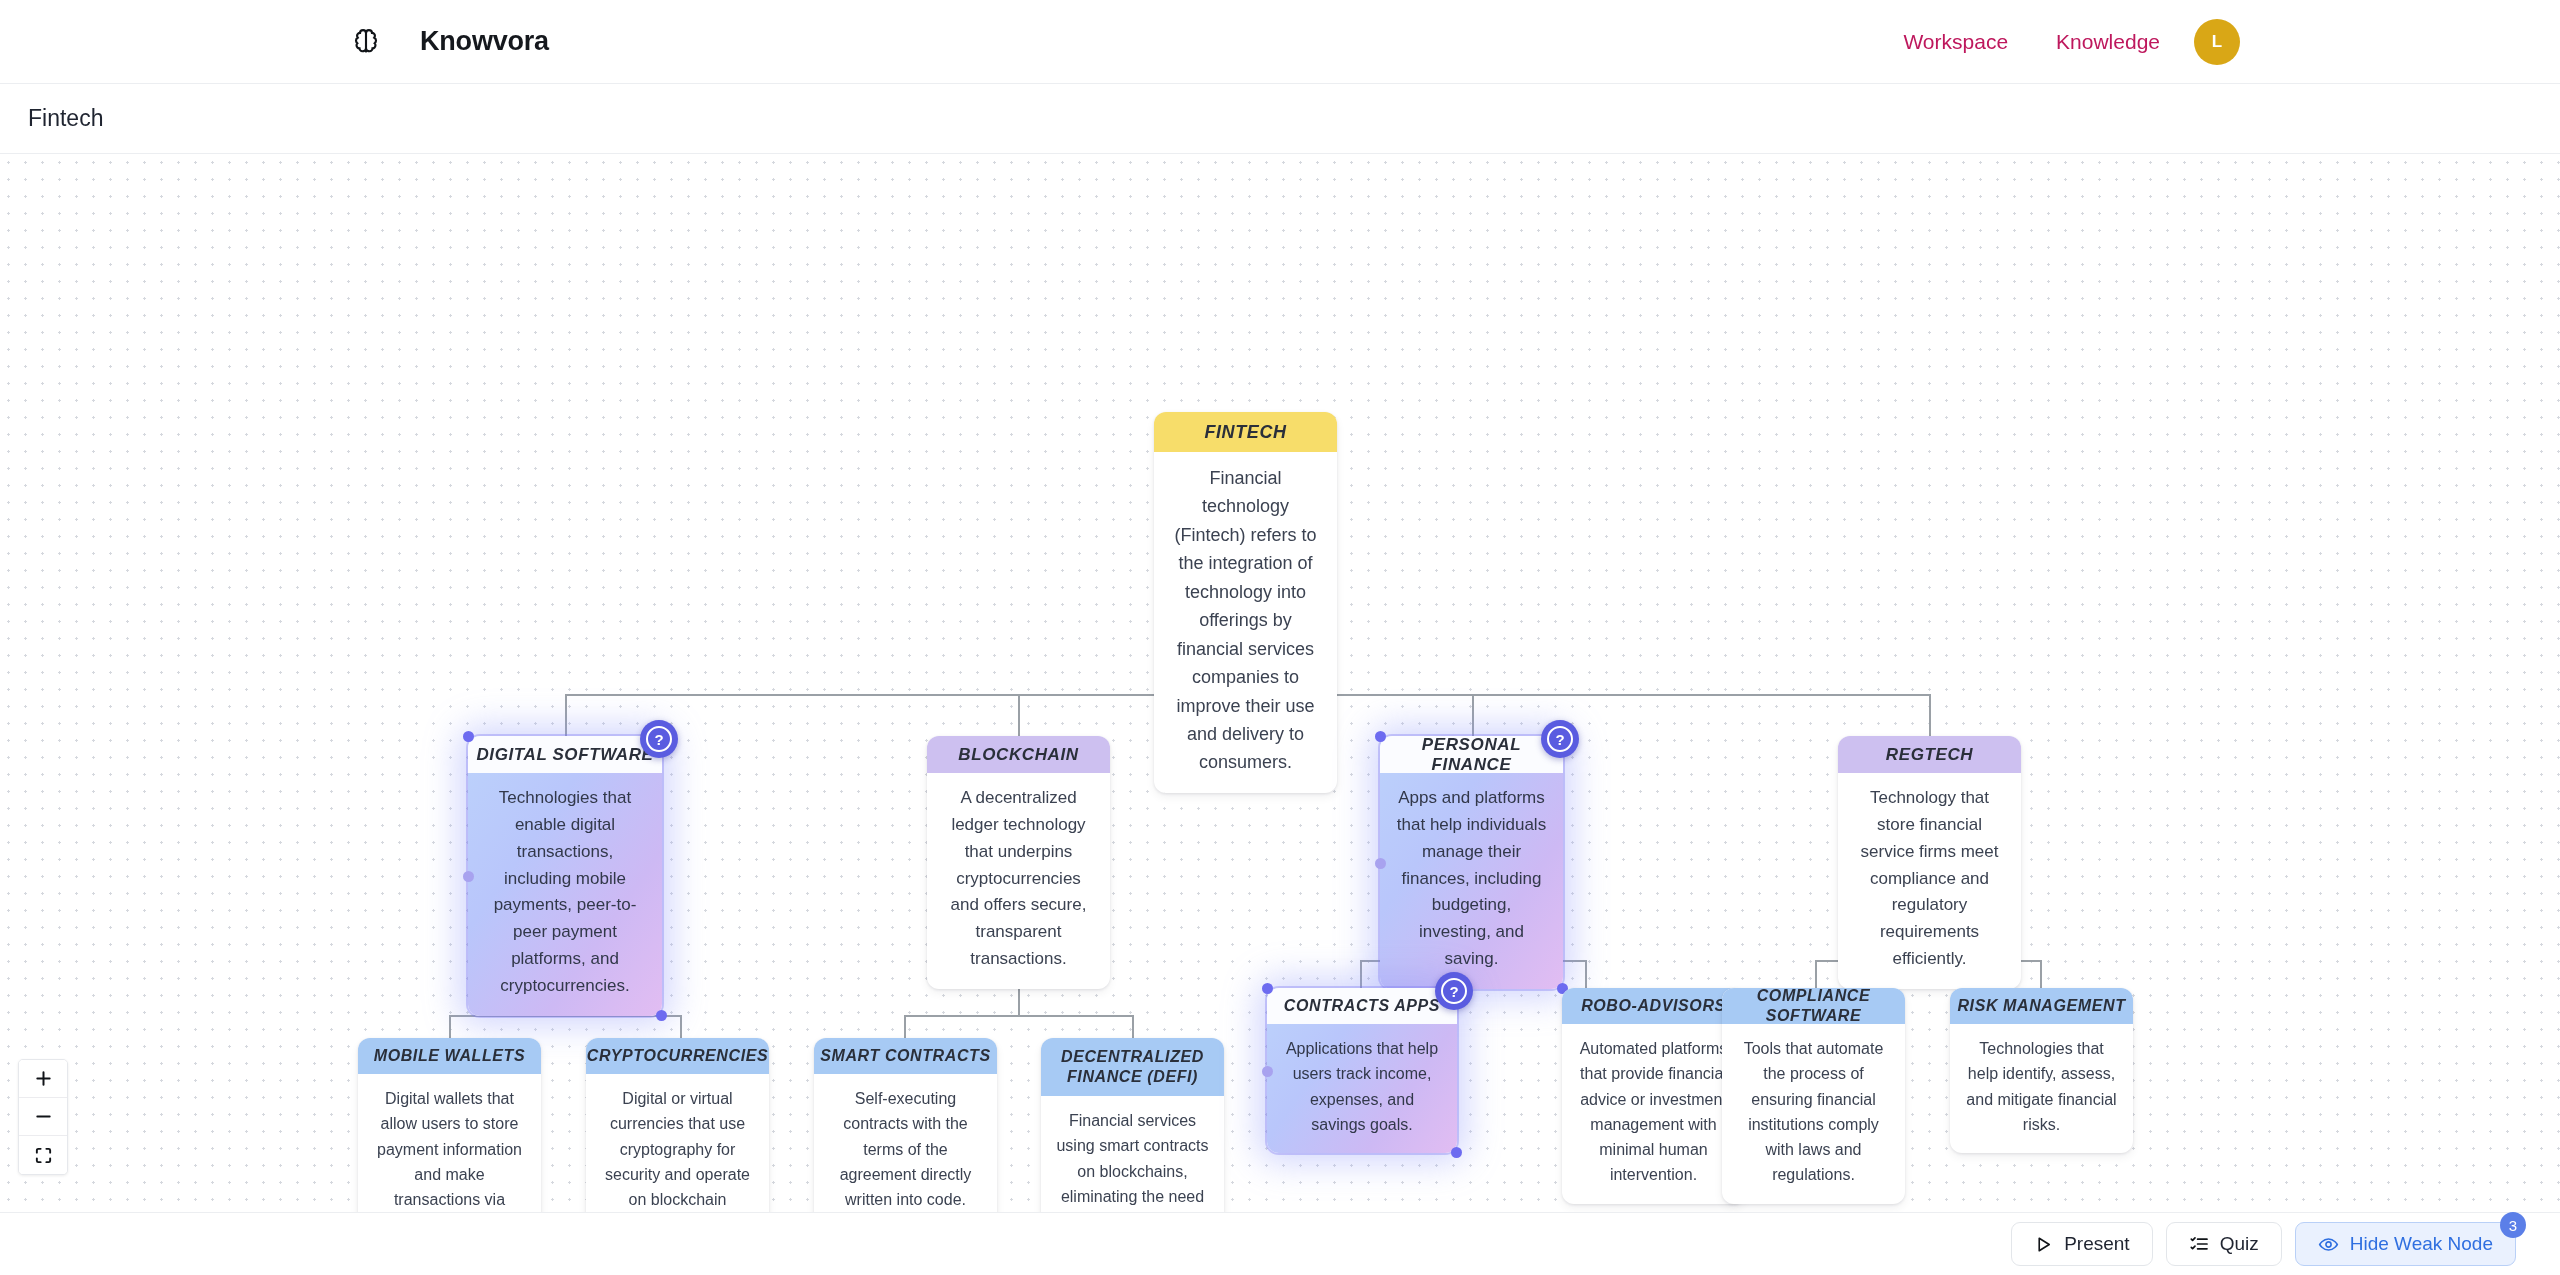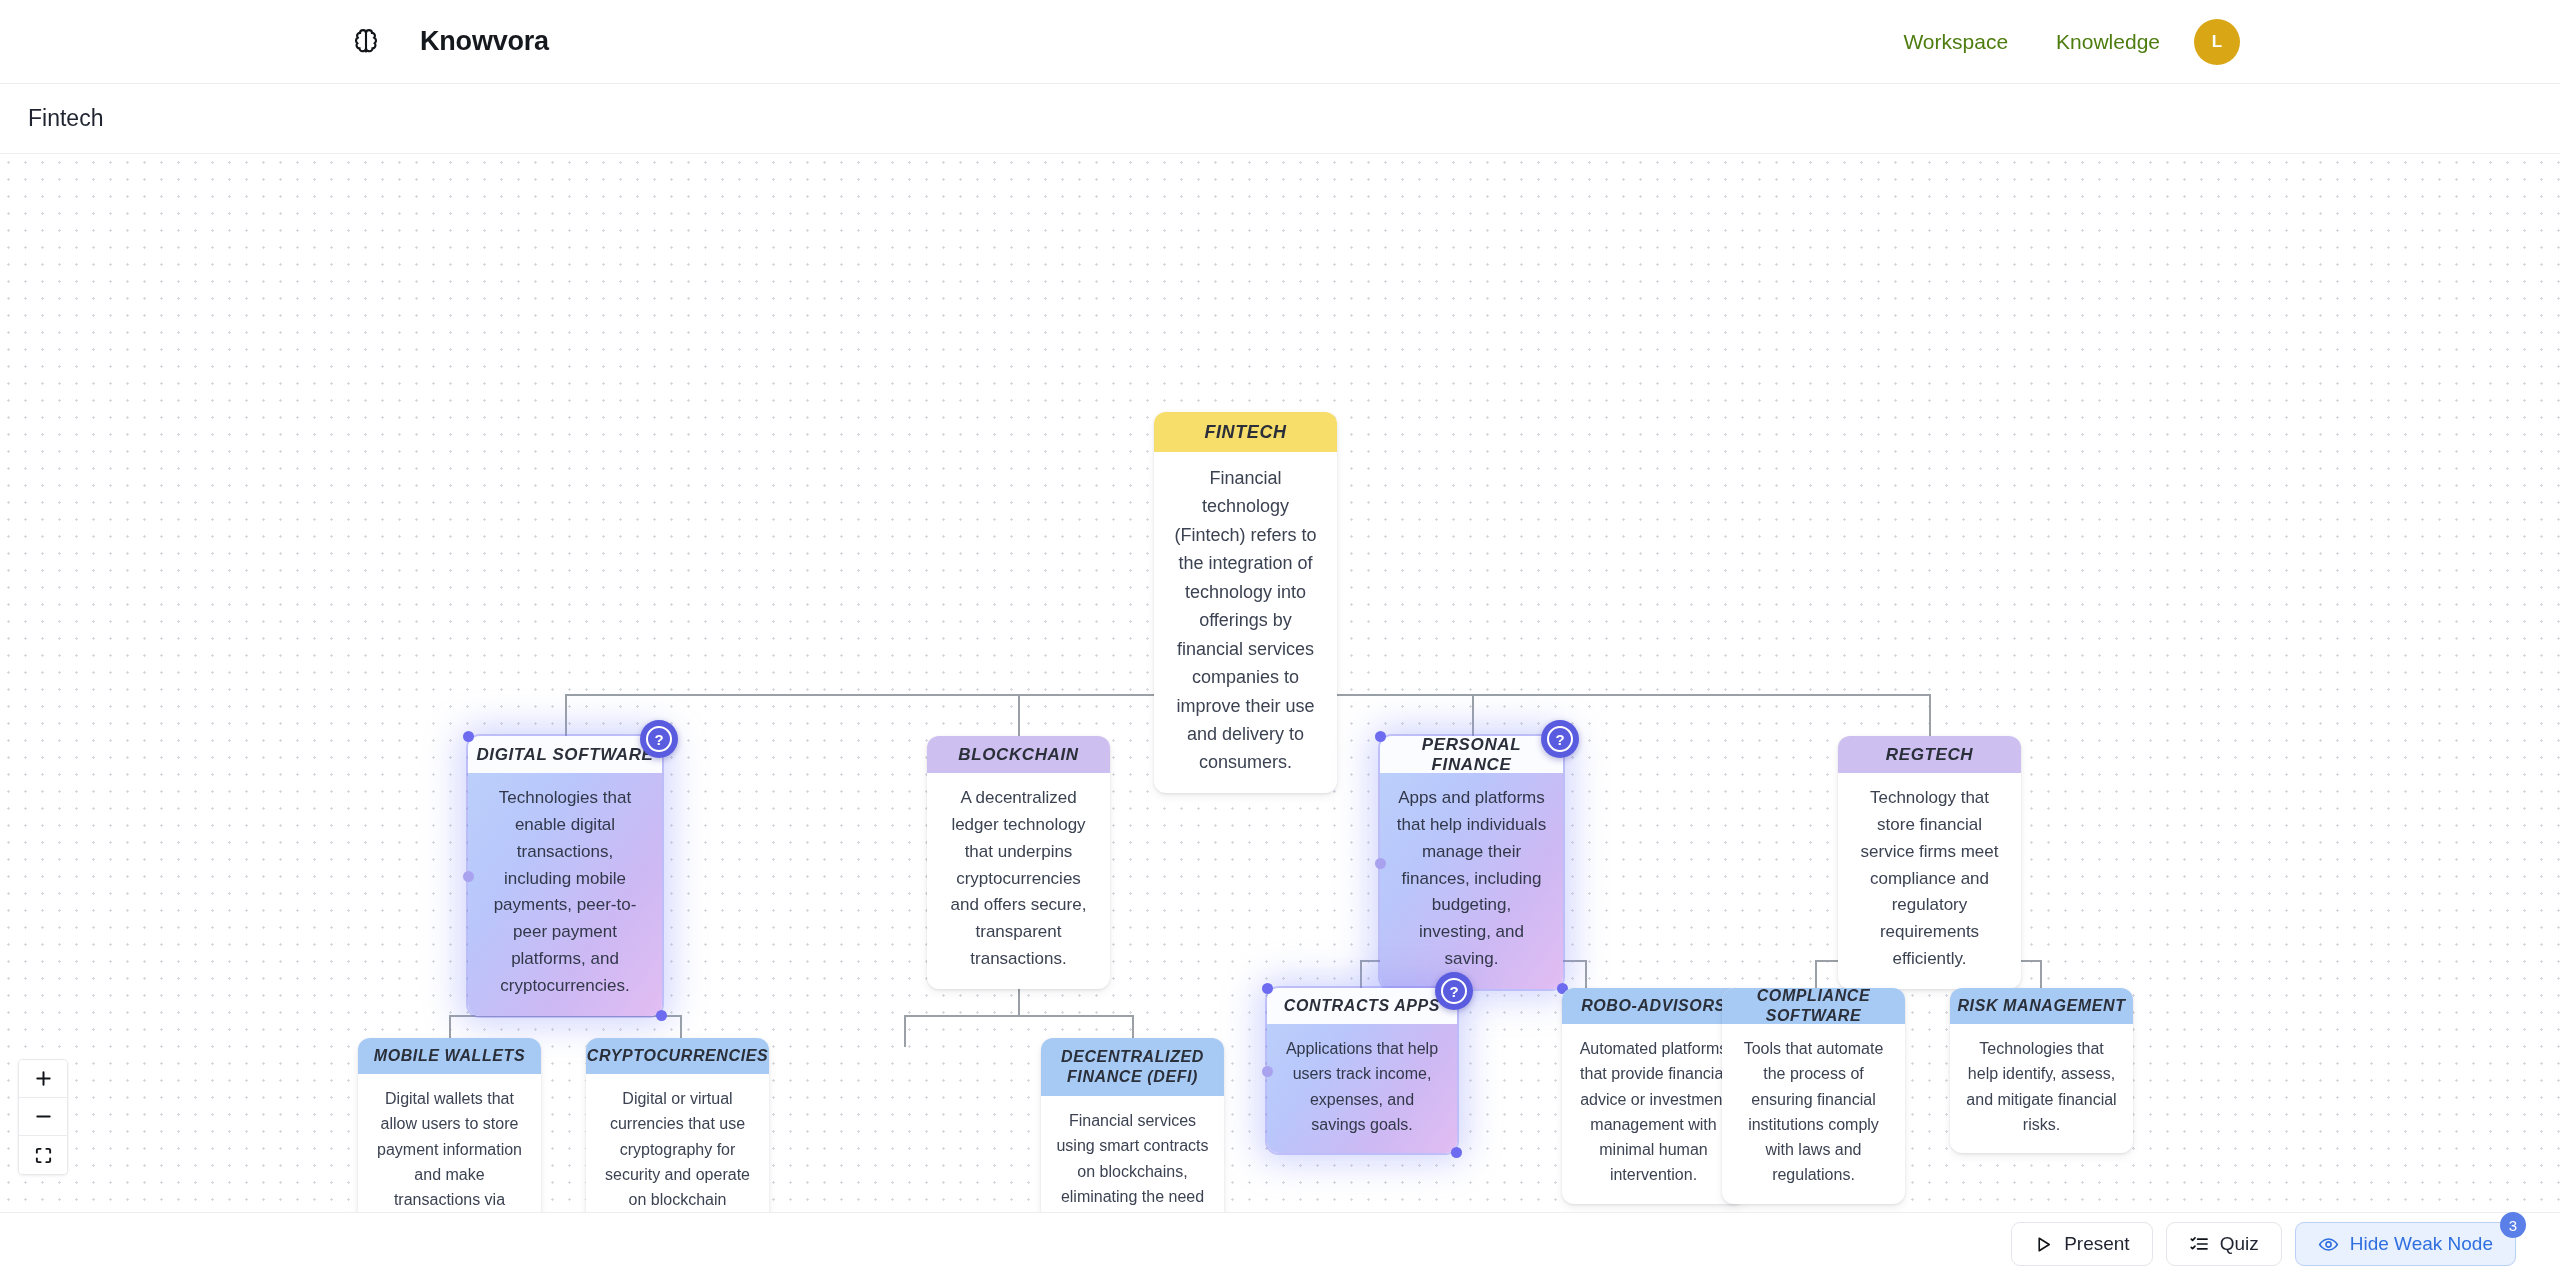--- a/index.html
+++ b/index.html
@@ -13,21 +13,21 @@
   
   .topbar {
     position: absolute; top: 0; left: 0; width: 2560px; height: 84px;
     background: #ffffff; border-bottom: 1px solid #eceef1;
     display: flex; align-items: center; z-index: 40;
   }
   .brand { position: absolute; left: 350px; display: flex; align-items: center; gap: 13px; }
   .brand-icon { width: 32px; height: 32px; display: block; }
   .brand-name { font-size: 27px; font-weight: 700; color: #15181d; letter-spacing: -0.2px; margin-left: 25px; }
   .navlinks { position: absolute; right: 400px; display: flex; align-items: center; gap: 48px; }
-  .navlink { font-size: 21px; color: #4d7c0f; cursor: pointer; white-space: nowrap; }
+  .navlink { font-size: 21px; color: #be185d; cursor: pointer; white-space: nowrap; }
   .avatar {
     position: absolute; right: 320px; width: 46px; height: 46px; border-radius: 50%;
     background: #d9a716; color: #fff; font-size: 17px; font-weight: 600;
     display: flex; align-items: center; justify-content: center; cursor: pointer;
   }
 
   
   .crumbbar {
     position: absolute; top: 84px; left: 0; width: 2560px; height: 70px;
     background: #ffffff; border-bottom: 1px solid #eceef1;
@@ -249,20 +249,26 @@
       </div>
     </div>
 
     <div class="node n-l3" style="left:586px; top:884px; width:183px;">
       <div class="node-inner">
         <div class="node-head">CRYPTOCURRENCIES</div>
         <div class="node-body">Digital or virtual currencies that use cryptography for security and operate on blockchain technology.</div>
       </div>
     </div>
 
+    <div class="node n-l3" style="left:814px; top:884px; width:183px;">
+      <div class="node-inner">
+        <div class="node-head">SMART CONTRACTS</div>
+        <div class="node-body">Self-executing contracts with the terms of the agreement directly written into code.</div>
+      </div>
+    </div>
 
     <div class="node n-l3" style="left:1041px; top:884px; width:183px;">
       <div class="node-inner">
         <div class="node-head two-line">DECENTRALIZED FINANCE (DEFI)</div>
         <div class="node-body">Financial services using smart contracts on blockchains, eliminating the need for traditional intermediaries.</div>
       </div>
     </div>
 
     <div class="node n-l3 n-weak" style="left:1267px; top:834px; width:190px;">
       <div class="handle tl"></div>

